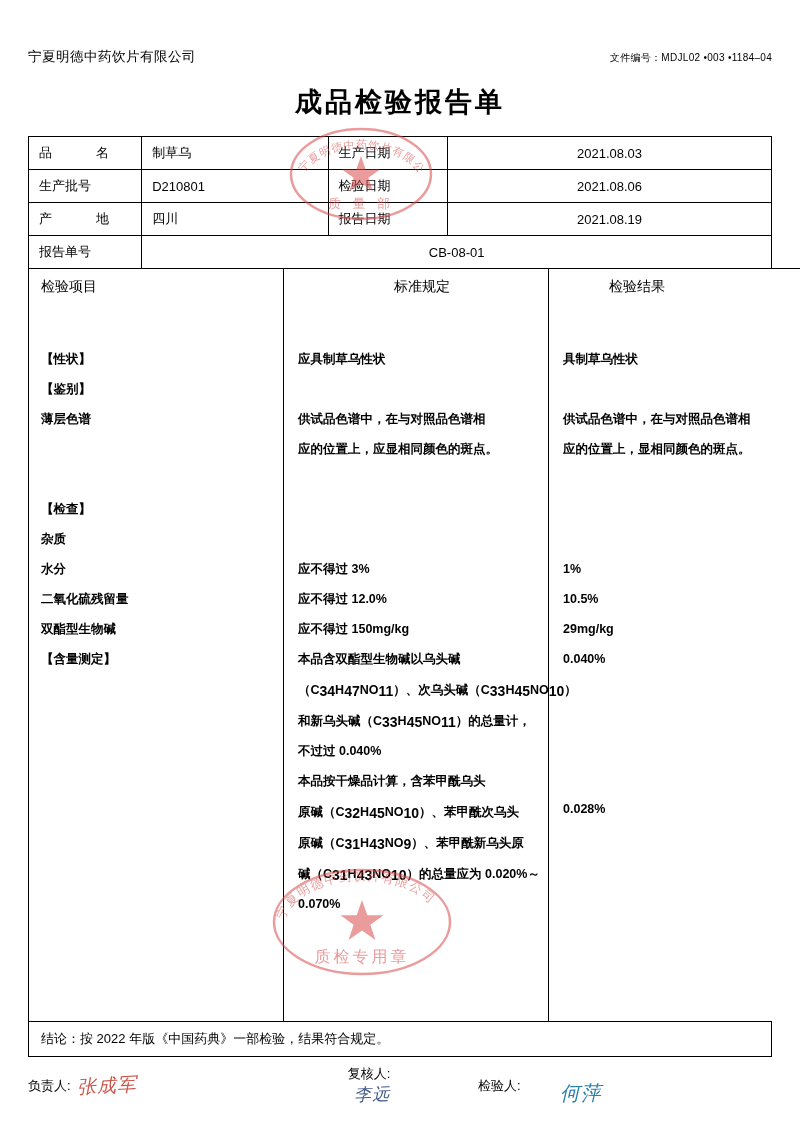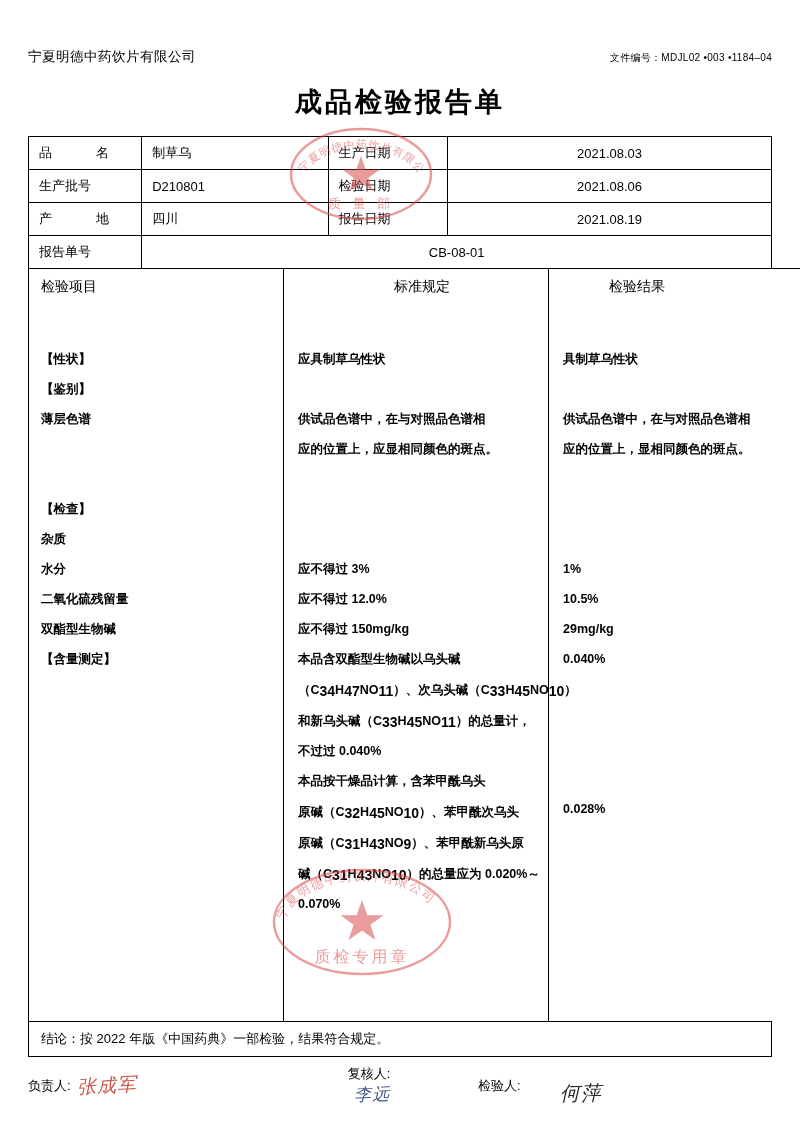--- a/index.html
+++ b/index.html
@@ -170,21 +170,21 @@
     letter-spacing: 1px;
     transform: rotate(-3deg);
     opacity: .85;
   }
   .sign-name.blue {
     color: #1f3b73;
     transform: rotate(-2deg);
     font-size: 17px;
   }
   .sign-name.dark {
-    color: #000000;
+    color: #0369a1;
     transform: rotate(-1deg);
     font-size: 20px;
     margin-top: 15px;
   }
   
   .stamp {
     position: absolute;
     pointer-events: none;
     opacity: .55;
   }

